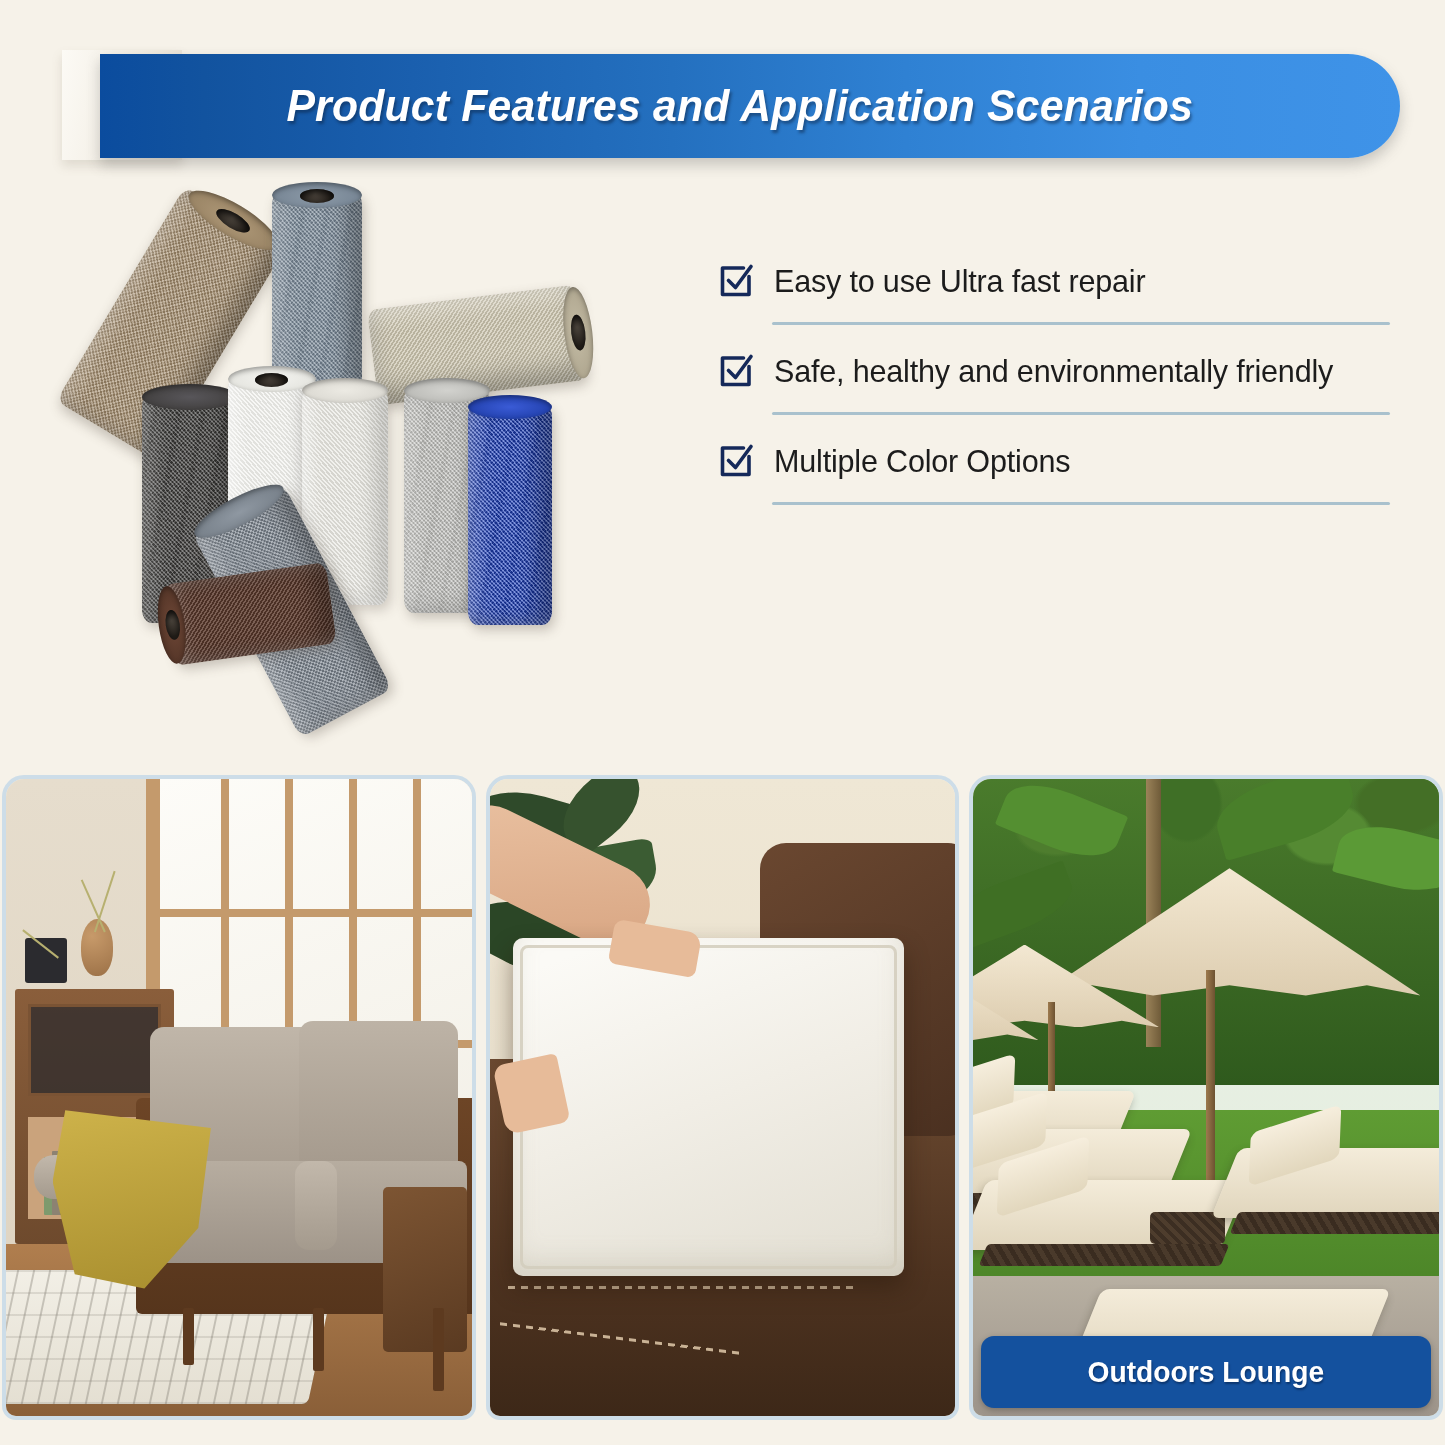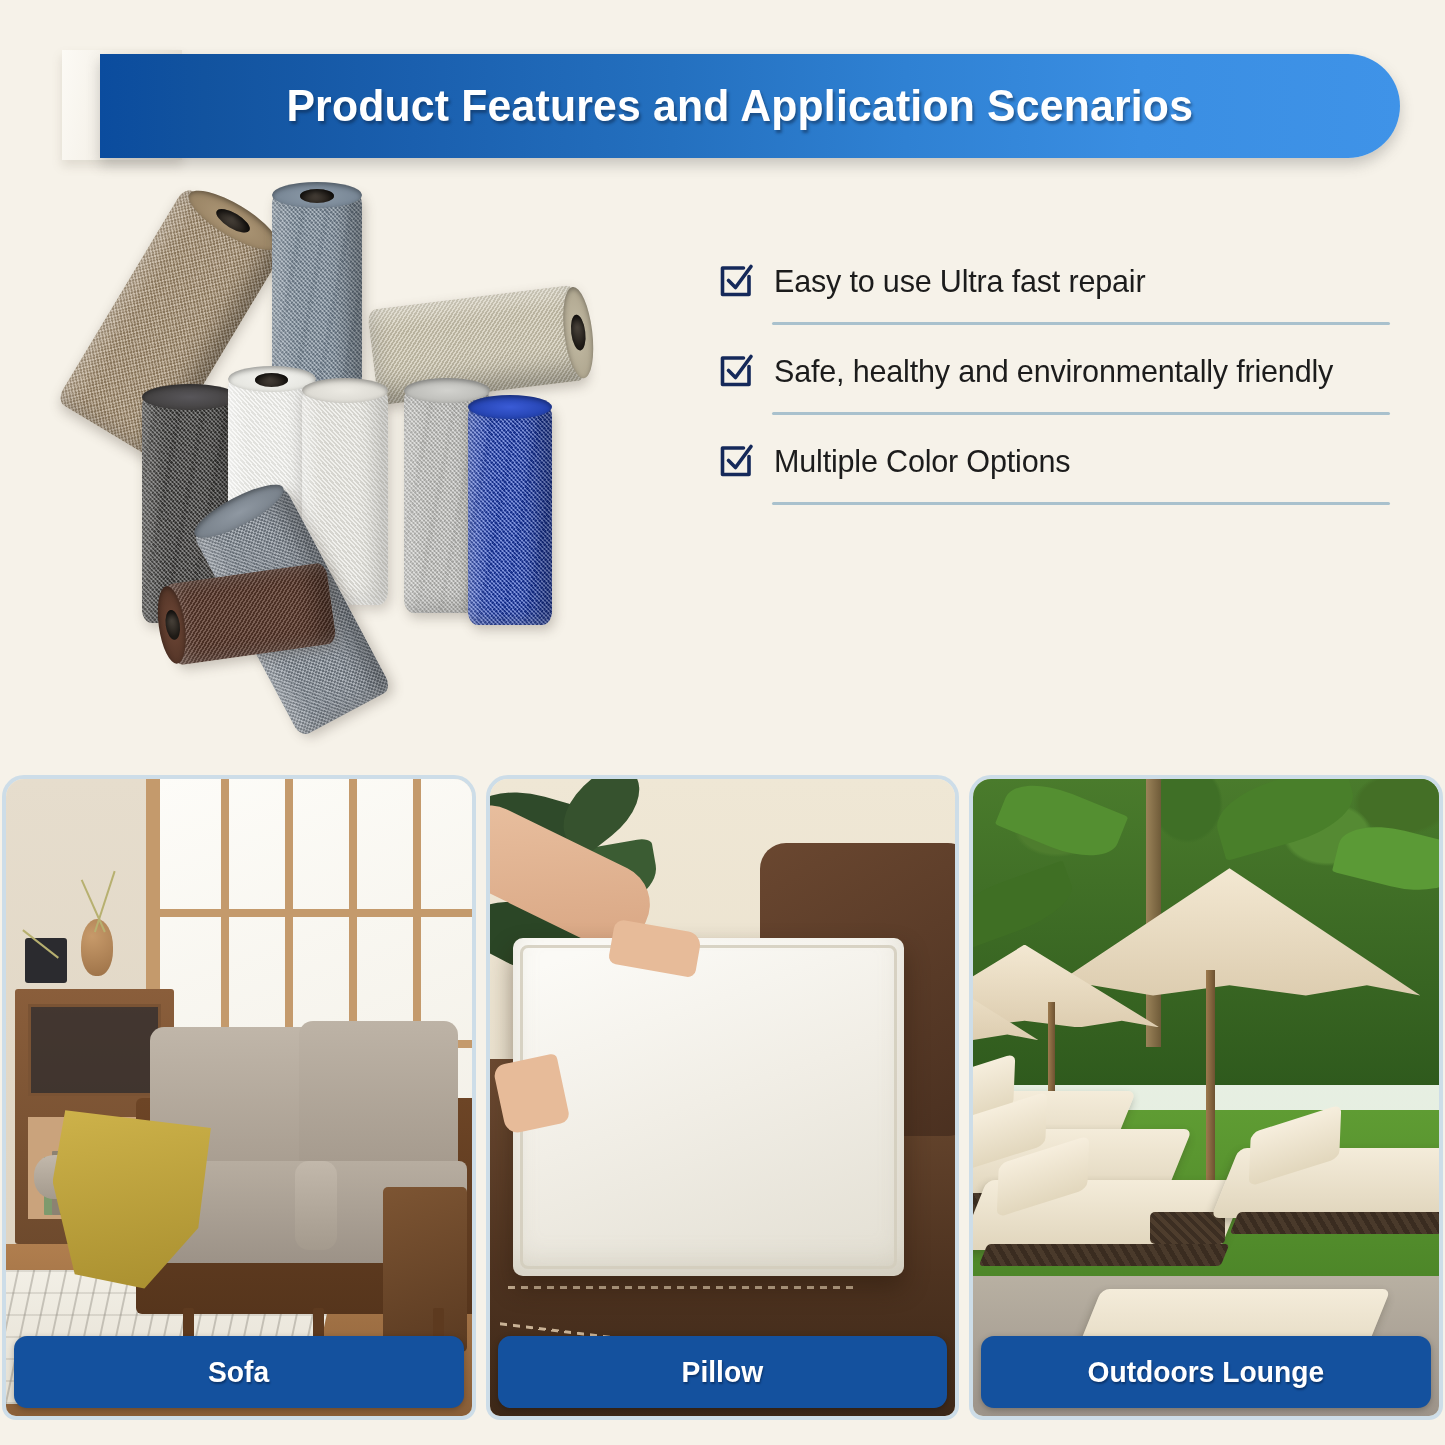--- a/index.html
+++ b/index.html
@@ -48,20 +48,21 @@
         #1a5fae 24%,
         #2470bf 44%,
         #2f81d3 62%,
         #3a8ee2 80%,
         #3f93e8 100%);
     border-radius: 0 52px 52px 0;
     box-shadow: 0 7px 14px rgba(80,80,80,.28);
     display: flex;
     align-items: center;
     justify-content: center;
+    font-style: italic;
   }
   .banner-title {
     color: #ffffff;
     font-size: 45px;
     font-weight: 700;
     letter-spacing: .2px;
     white-space: nowrap;
     text-shadow: 2px 3px 3px rgba(10,30,60,.45);
     transform: scaleX(.95);
     padding-right: 22px;
@@ -467,46 +468,40 @@
         <div class="s1-sofa-seat"></div>
         <div class="s1-bolster" style="left:6%; bottom:34%; width:28%;"></div>
         <div class="s1-bolster" style="left:62%; bottom:26%; width:9%; height:14%; border-radius:14px;"></div>
         <div class="s1-throw"></div>
         <div style="position:absolute; right:1%; bottom:10%; width:18%; height:26%;
                     background:linear-gradient(160deg,#7d5533,#5a3a21); border-radius:5px;"></div>
         <div class="s1-leg" style="left:38%; bottom:8%; height:9%;"></div>
         <div class="s1-leg" style="left:66%; bottom:7%; height:10%;"></div>
         <div class="s1-leg" style="right:6%; bottom:4%; height:13%;"></div>
       </div>
-      <div class="panel-label">
-        <span>Sofa</span>
-      </div>
     </div>
 
     <div class="panel">
       <div class="scene">
         <div class="s2-wall"></div>
         <div class="s2-plant-leaf" style="left:-6%;  top:2%;  width:26%; height:12%; transform:rotate(16deg);"></div>
         <div class="s2-plant-leaf" style="left:6%;   top:11%; width:30%; height:11%; transform:rotate(-10deg); background:#3b5c33;"></div>
         <div class="s2-plant-leaf" style="left:-4%;  top:20%; width:25%; height:10%; transform:rotate(28deg); background:#2b4626;"></div>
         <div class="s2-plant-leaf" style="left:14%;  top:0%;  width:20%; height:9%;  transform:rotate(-38deg); background:#36522e;"></div>
         <div class="s2-leather"></div>
         <div class="s2-leather-arm"></div>
         <div class="s2-stitch" style="bottom:20%;"></div>
         <div class="s2-stitch" style="bottom:12%; left:2%; width:52%; transform:rotate(7deg);"></div>
         <div class="s2-arm" style="left:-4%; top:2%; width:46%; height:13%; transform:rotate(26deg);"></div>
         <div class="s2-pillow">
             <div class="s2-pillow-edge"></div>
           </div>
         <div class="s2-hand" style="left:26%; top:23%; width:19%; height:7%; border-radius:10px 14px 8px 8px; transform:rotate(10deg);"></div>
         <div class="s2-hand" style="left:2%;  top:44%; width:14%; height:11%; border-radius:12px 6px 10px 14px; transform:rotate(-12deg);"></div>
       </div>
-      <div class="panel-label">
-        <span>Pillow</span>
-      </div>
     </div>
 
 
     <div class="panel">
       <div class="scene">
         <div class="s4-sky"></div>
         <div class="s4-palm"></div>
         <div class="s4-trunk" style="left:37%; top:0; height:42%;"></div>
         <div class="s4-frond" style="left:6%;  top:2%;  width:26%; height:9%;  transform:rotate(22deg);  background:#548f31;"></div>
         <div class="s4-frond" style="left:52%; top:0%;  width:30%; height:10%; transform:rotate(-16deg); background:#497f2a;"></div>

